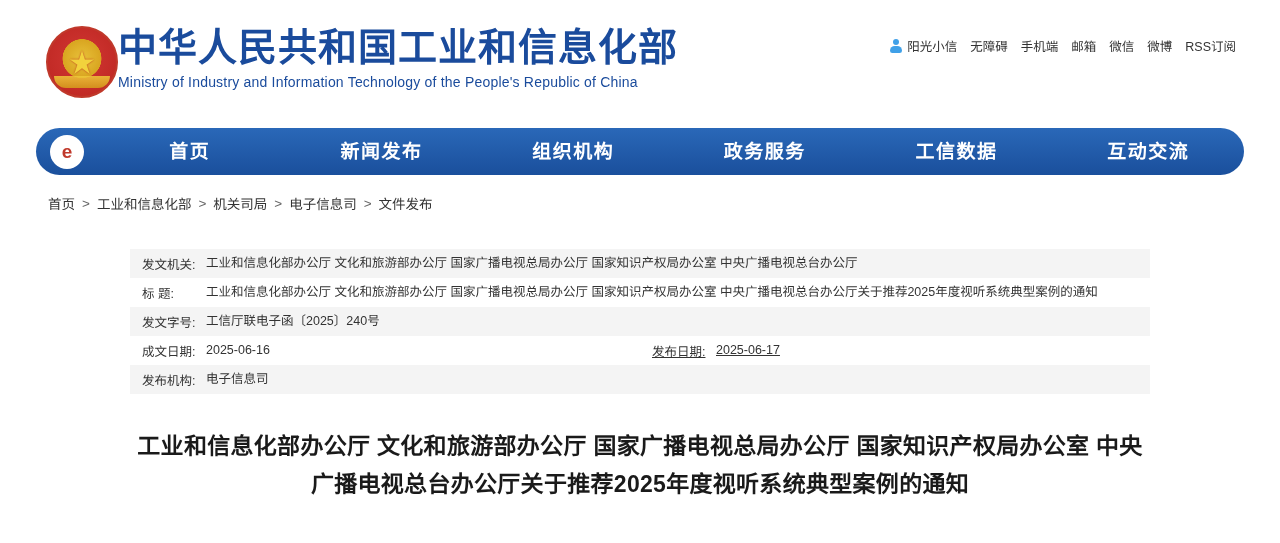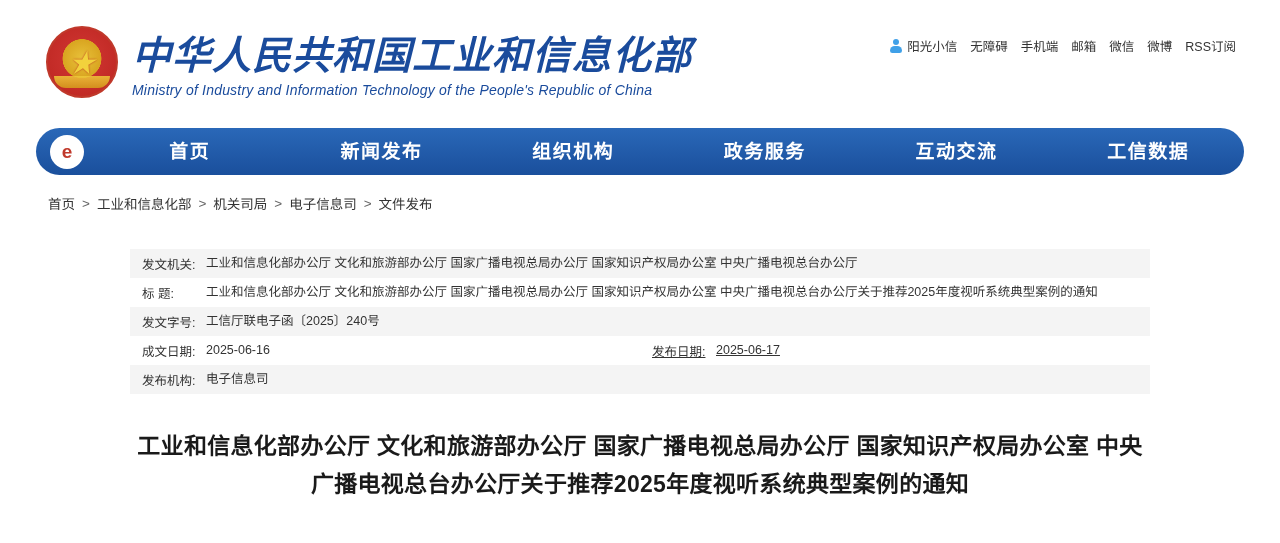--- a/index.html
+++ b/index.html
@@ -18,23 +18,21 @@
     position: relative;
     width: 1280px;
     height: 128px;
     background: #ffffff;
   }
   .brand {
     position: absolute;
     left: 46px;
     top: 26px;
     display: flex;
-    align-items: flex-end;
-    gap: 14px;
-    font-style: italic;
+    align-items: flex-start;
   }
   .emblem {
     width: 72px;
     height: 72px;
     border-radius: 50%;
     background: radial-gradient(circle at 50% 45%, #e8c13a 0%, #d9a520 38%, #c9302c 39%, #bb2520 100%);
     border: 2px solid #c0392b;
     position: relative;
     flex: none;
   }
@@ -269,22 +267,22 @@
 <div class="navwrap">
   <div class="nav">
     <div class="nav-logo">
       <span>e</span>
     </div>
     <div class="nav-items">
       <div class="nav-item">首页</div>
       <div class="nav-item">新闻发布</div>
       <div class="nav-item">组织机构</div>
       <div class="nav-item">政务服务</div>
+      <div class="nav-item">工信数据</div>
       <div class="nav-item">互动交流</div>
-      <div class="nav-item">工信数据</div>
     </div>
   </div>
 </div>
 
 <div class="breadcrumb">
   <a>首页</a>
   <span class="sep">&gt;</span>
   <a>工业和信息化部</a>
   <span class="sep">&gt;</span>
   <a>机关司局</a>

